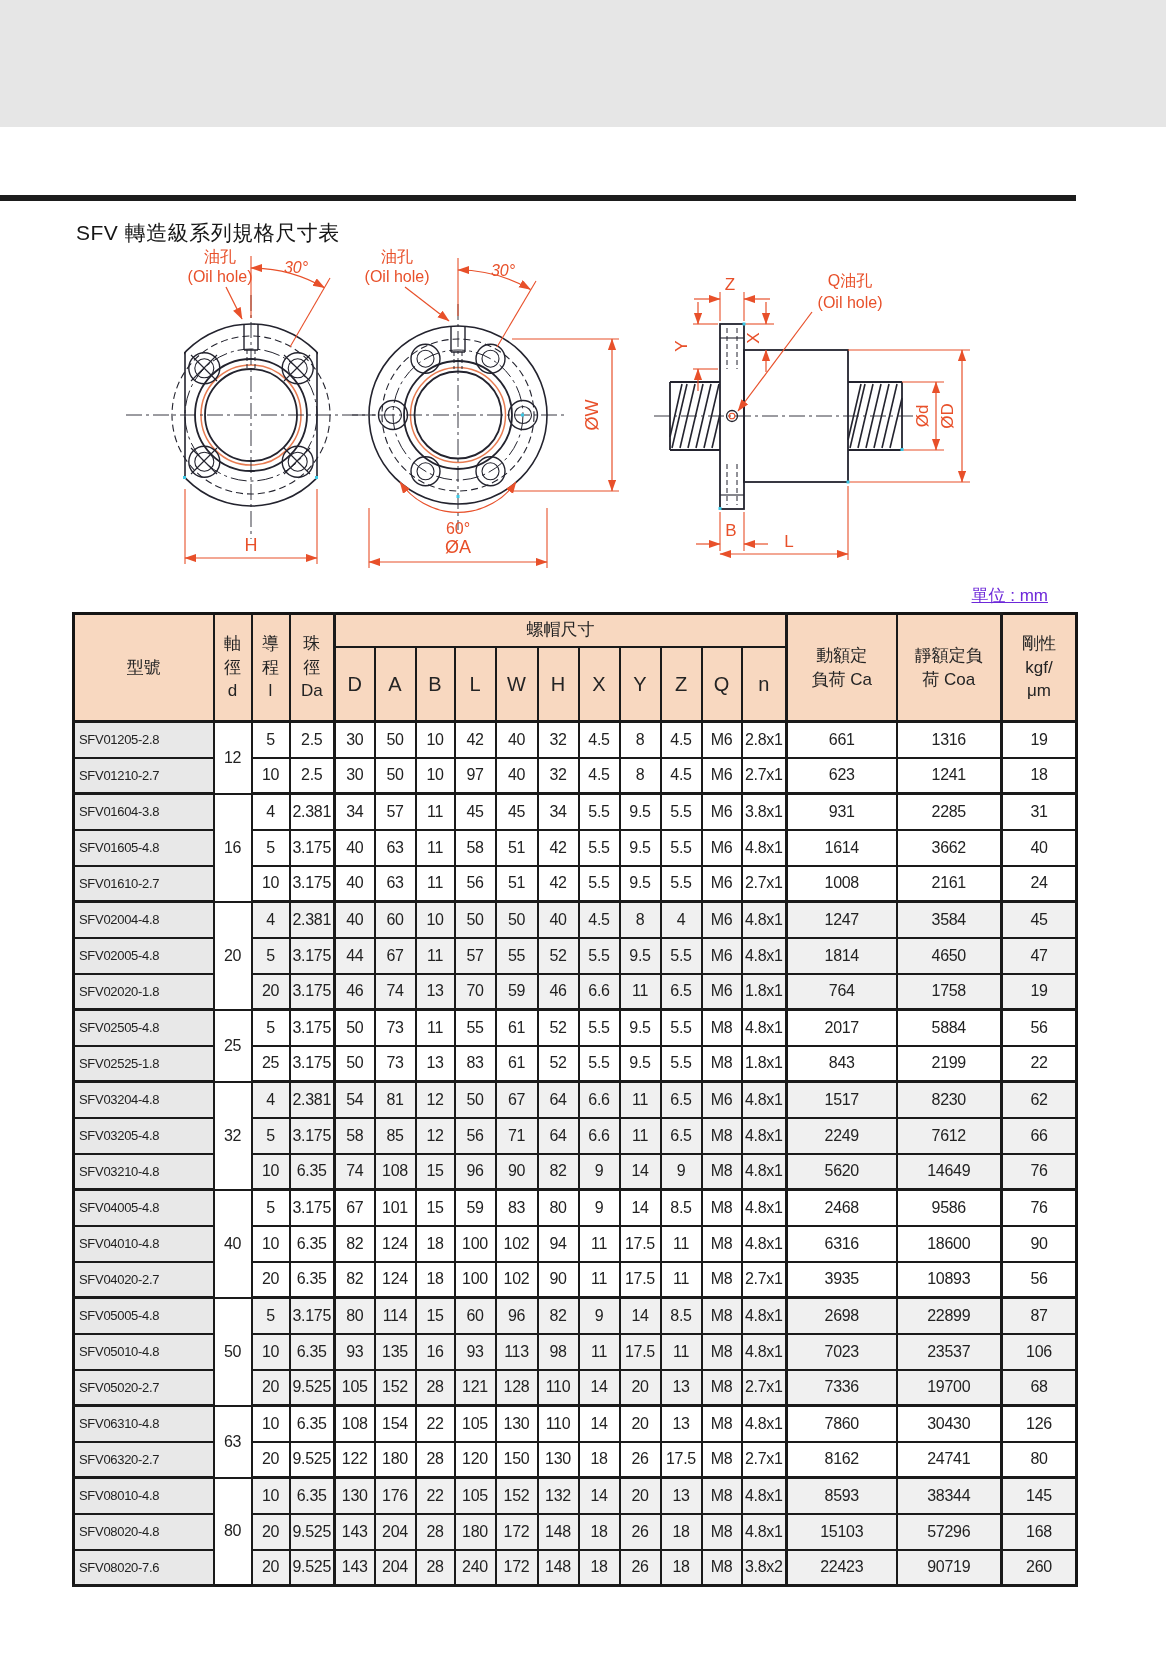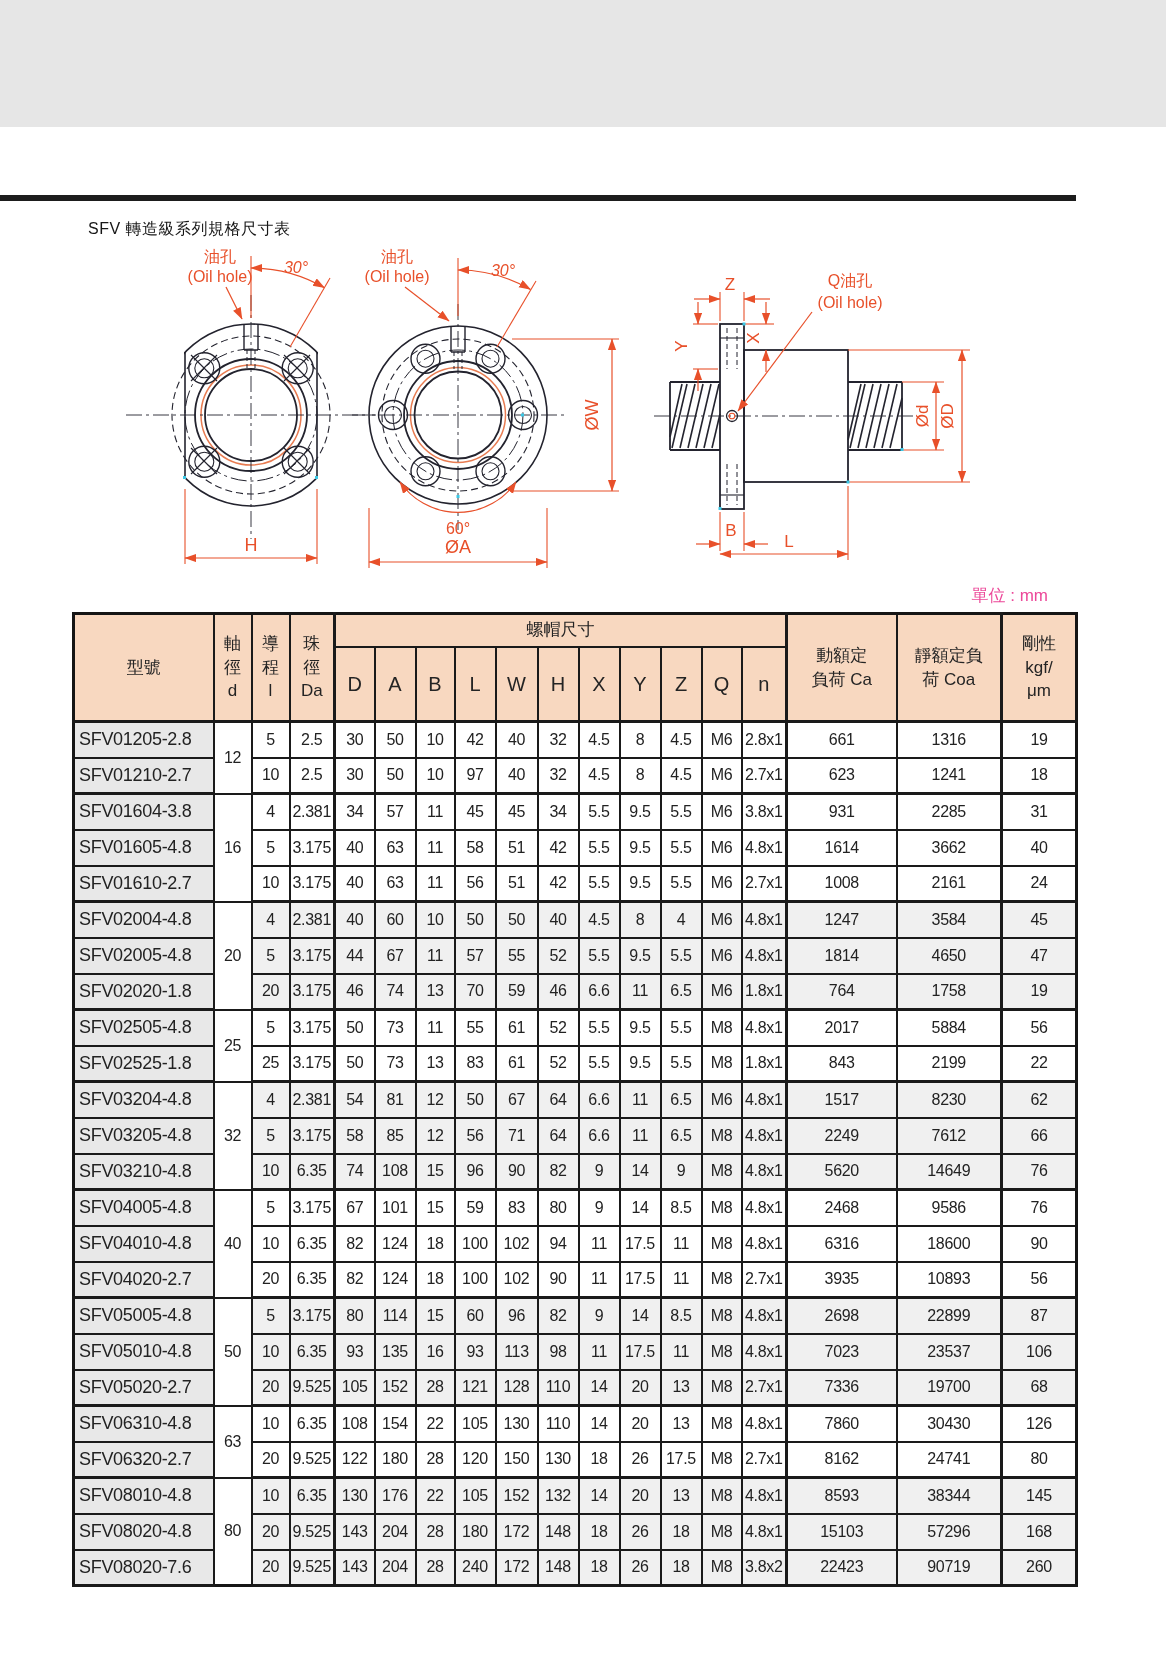--- a/index.html
+++ b/index.html
@@ -3,35 +3,35 @@
 <meta charset="utf-8">
 <style>
   * { margin:0; padding:0; box-sizing:border-box; }
   html,body { background:#ffffff; }
   body {
     width:1166px; height:1654px; position:relative; overflow:hidden;
     font-family:"Liberation Sans", sans-serif; color:#1d1d1d;
   }
   .top-band { position:absolute; left:0; top:0; width:1166px; height:127px; background:#e6e6e6; }
   .rule { position:absolute; left:0; top:195px; width:1076px; height:6px; background:#1d1d1d; }
-  .page-title { position:absolute; left:88px; top:219px; font-size:16px; letter-spacing:0.5px; color:#161616; }
+  .page-title { position:absolute; left:76px; top:219px; font-size:21px; letter-spacing:0.5px; color:#161616; }
   .drawings { position:absolute; left:60px; top:242px; width:1050px; height:335px; }
-  .unit-label { position:absolute; top:584px; right:118px; font-size:17px; color:#ec4899; }
+  .unit-label { position:absolute; top:584px; right:118px; font-size:17px; color:#6d28d9;text-decoration:underline; }
 
   table.spec { position:absolute; left:72px; top:612px; width:1003px;
     border-collapse:collapse; table-layout:fixed; border:3px solid #151515; }
   .spec th, .spec td { border:2px solid #1a1a1a; text-align:center; vertical-align:middle;
     padding:0; overflow:hidden; }
   .spec thead th { background:#f8d8c0; font-weight:normal; font-size:17px; line-height:1.4;
     white-space:pre-line; color:#242424; }
   .spec tr.h1 { height:33px; }
   .spec tr.h2 th { height:75px; font-size:20px; border-bottom:3px solid #1a1a1a; }
   .spec th.rs { border-bottom:3px solid #1a1a1a; }
   .spec tbody td { height:36px; font-size:16px; background:#ffffff; letter-spacing:-0.3px; color:#222; }
-  .spec td.model { text-align:left; padding-left:4px; background:#e8e8e8; font-size:18px;margin-left:41px; }
+  .spec td.model { text-align:left; padding-left:4px; background:#e8e8e8; font-size:13px;margin-left:41px; }
   .spec td.dcol { background:#ffffff; }
   .spec tr.shaded td.data { background:#f0f0f0; }
   .spec .hv-l { border-left:3px solid #1a1a1a; }
   .spec tr.gend td { border-bottom:3px solid #1a1a1a; }
   svg text { font-family:"Liberation Sans", sans-serif; }
 </style>
 </head>
 <body>
 
 <div class="top-band"></div>

